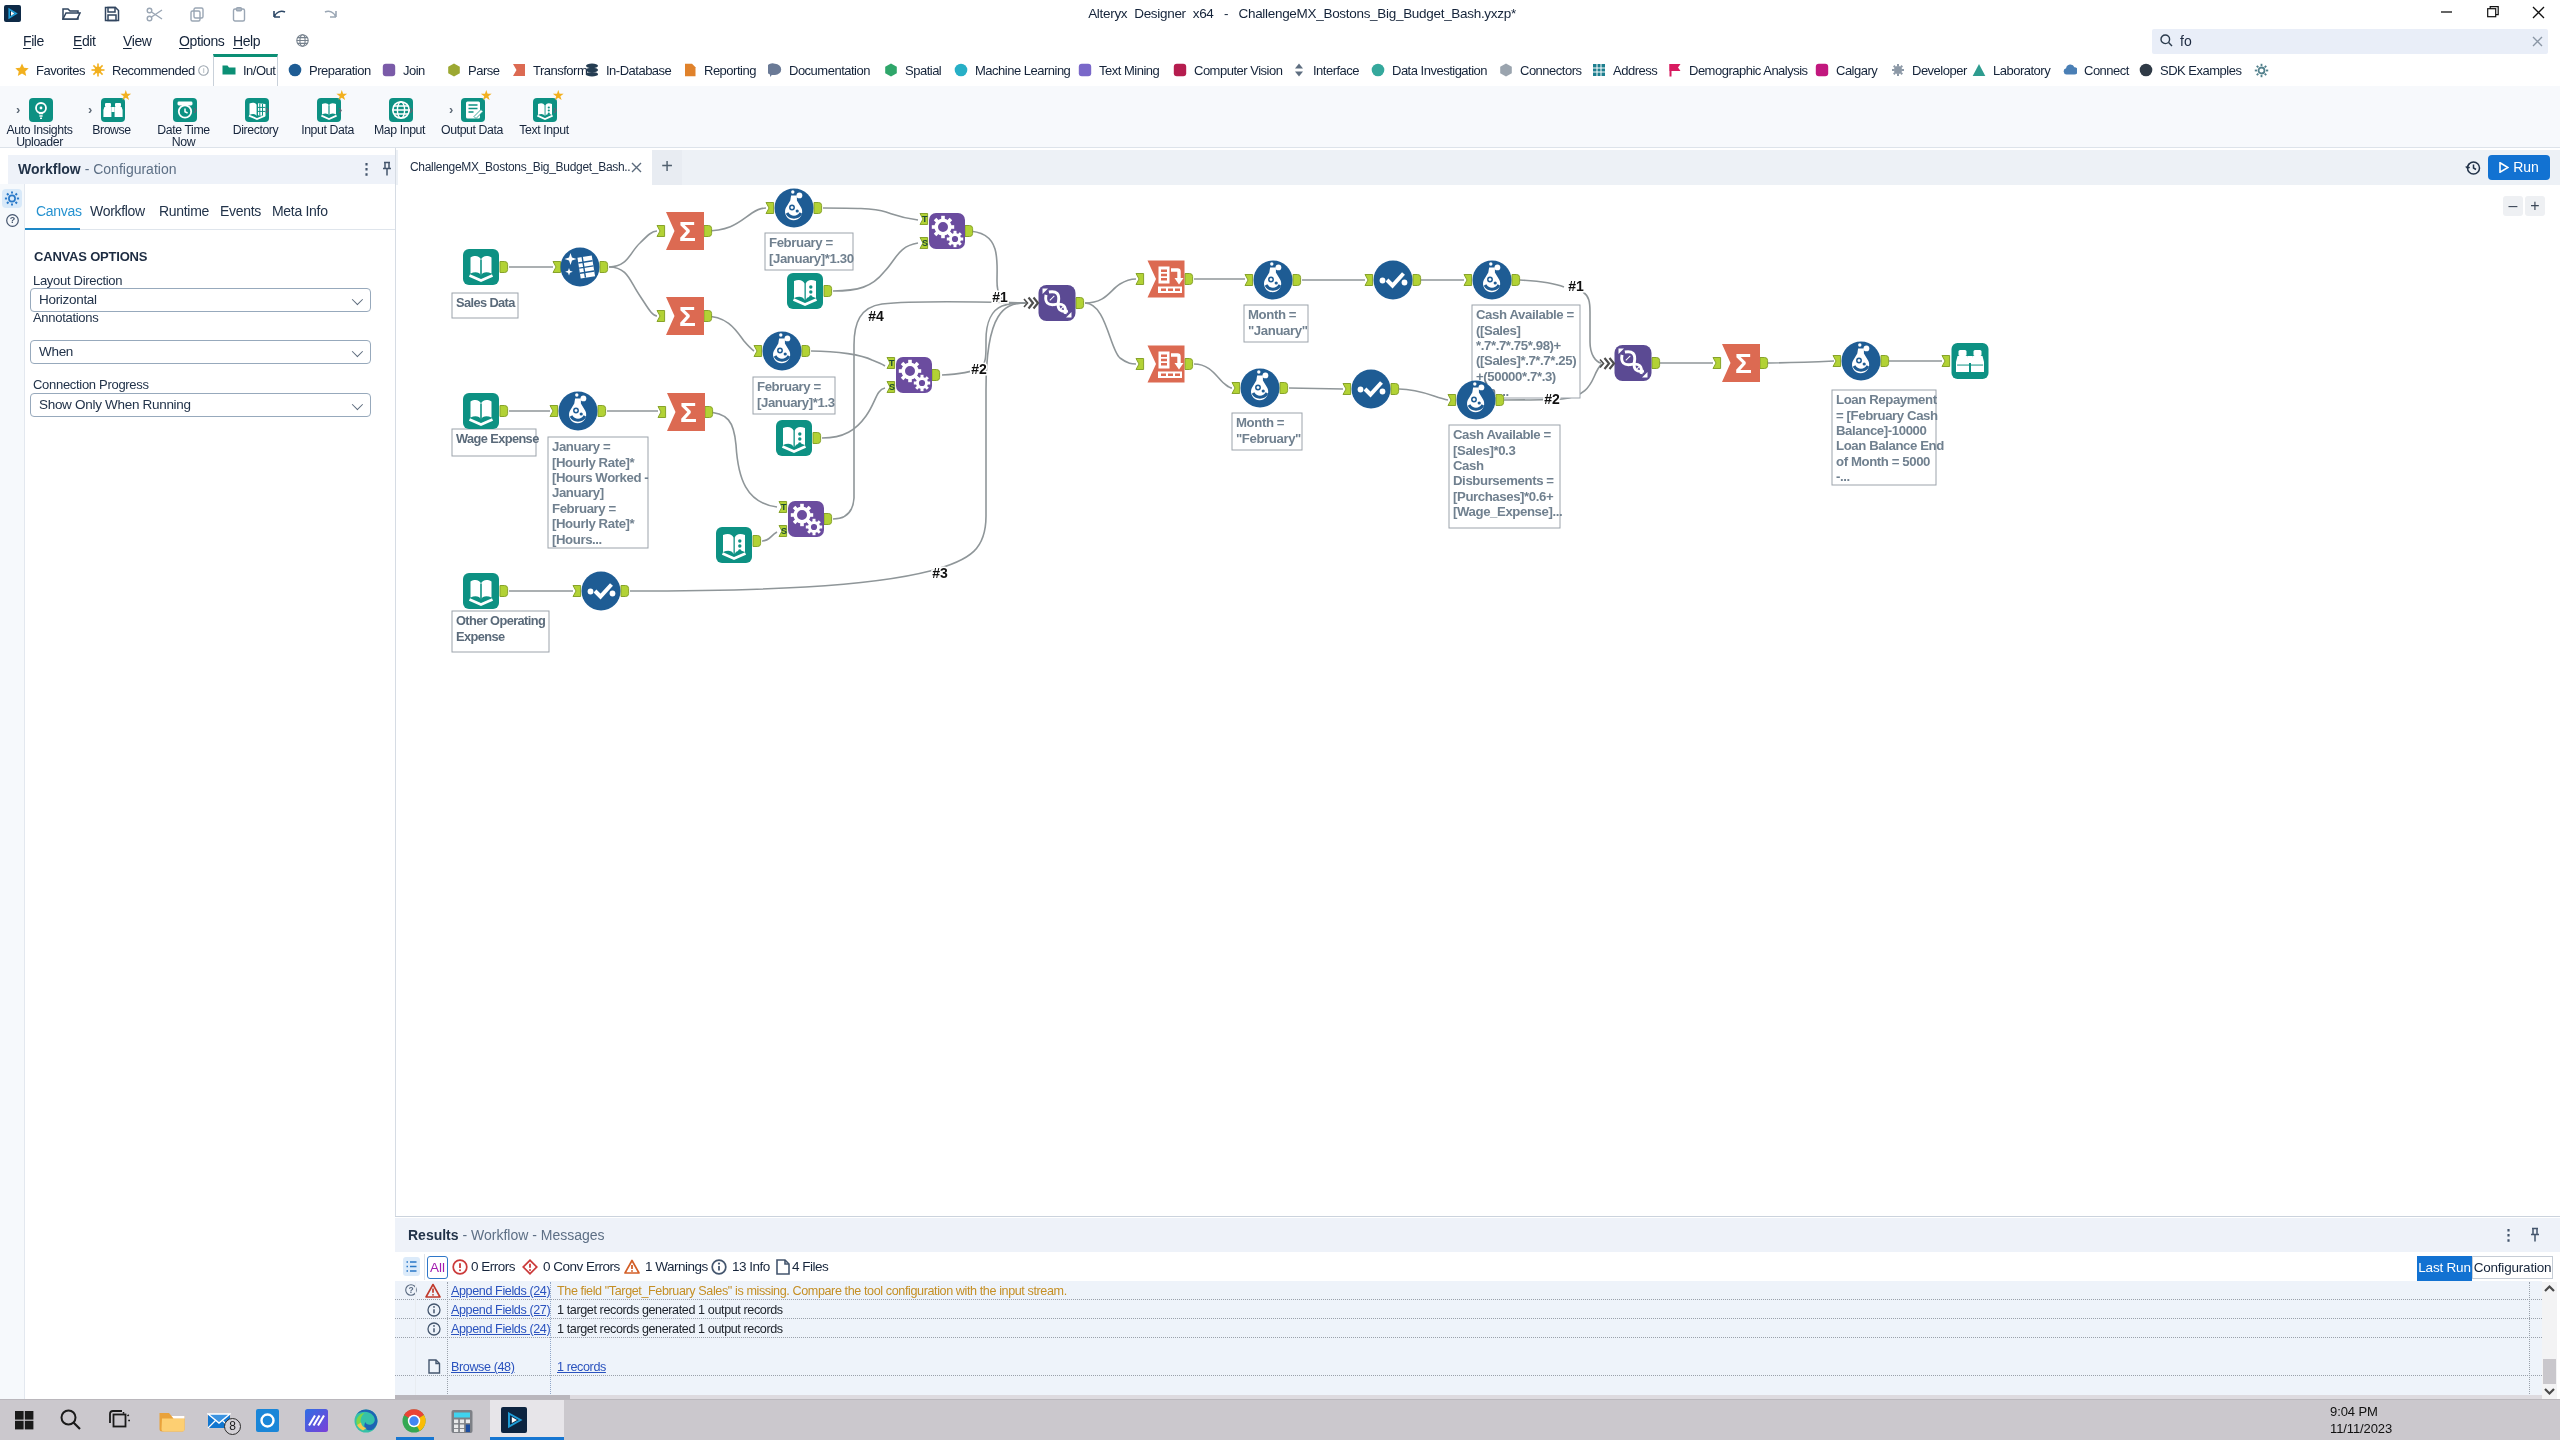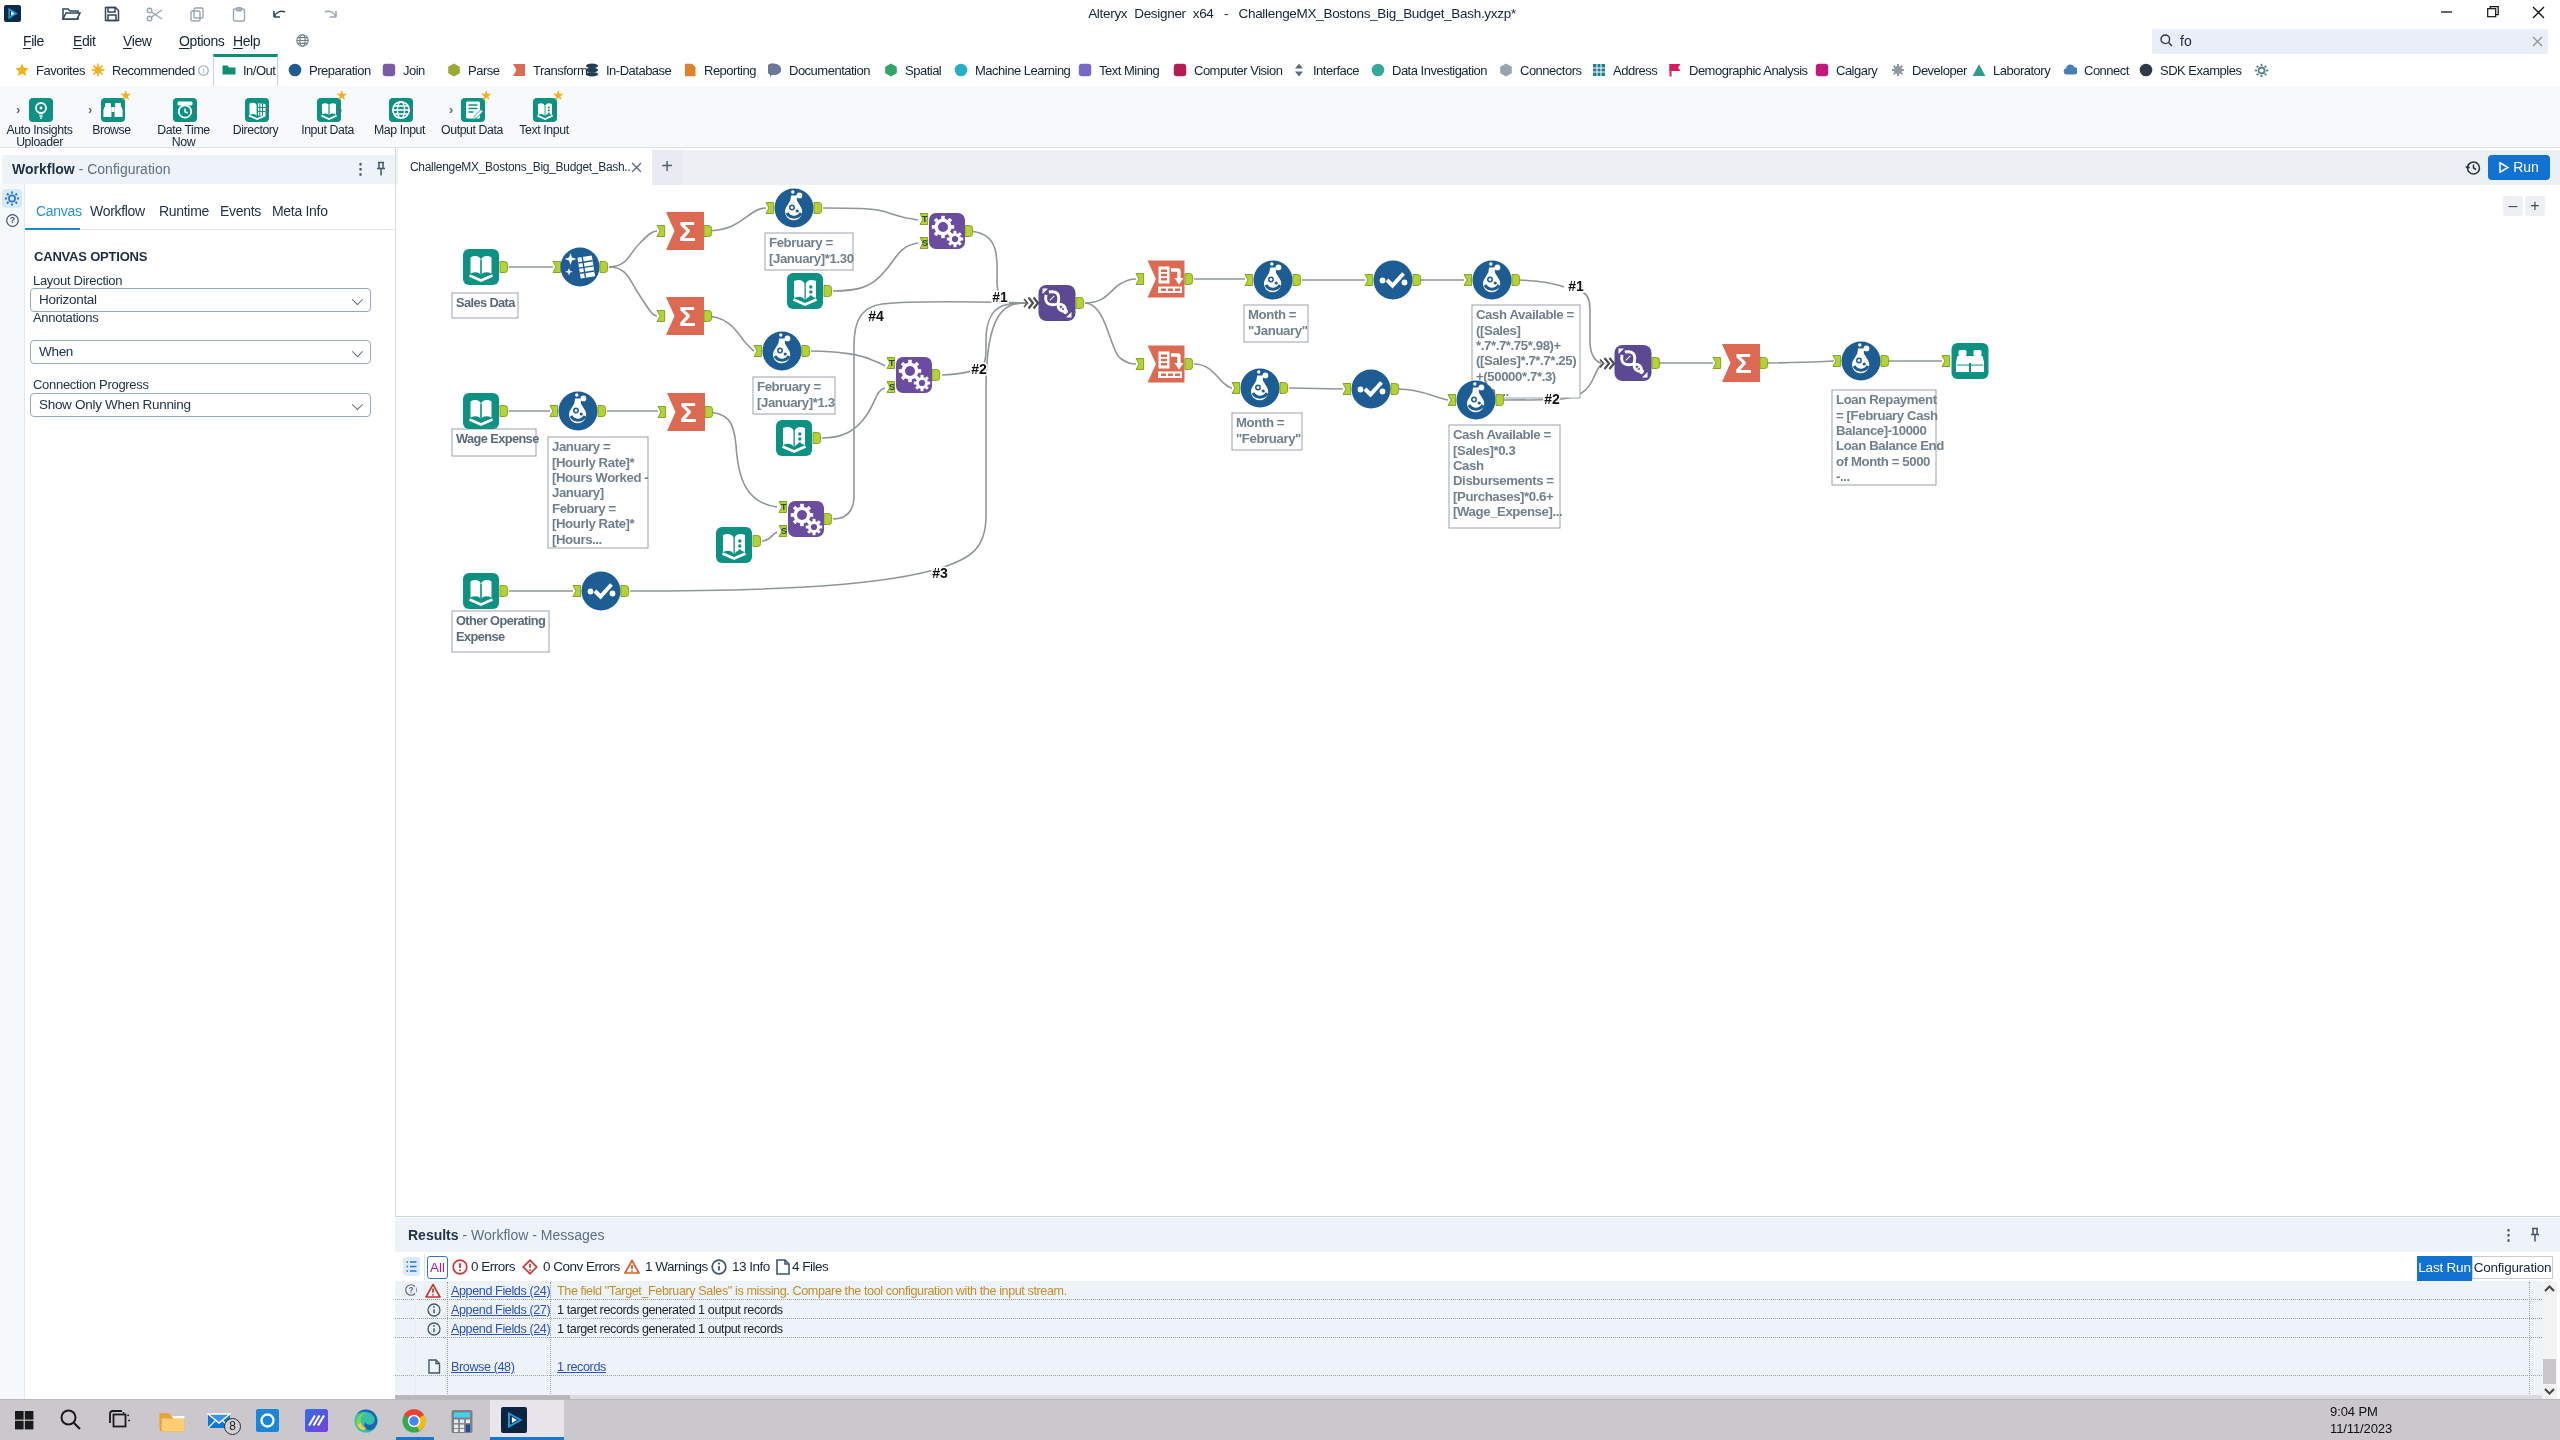--- a/index.html
+++ b/index.html
@@ -17,21 +17,21 @@
 .cat .ci{display:inline-block;vertical-align:-2px;margin-right:7px;}
 #inout-tab{position:absolute;left:213px;top:-2px;width:65px;height:34px;background:#fff;
  border:1px solid #c9d1da;border-bottom:none;border-top:3px solid #0b8f75;}
 #palette{position:absolute;left:0;top:86px;width:2560px;height:62px;background:#f7f9fc;
  border-bottom:1px solid #dde3ea;}
 .ptool{position:absolute;text-align:center;font-size:12.3px;color:#16253c;line-height:12.3px;letter-spacing:-0.4px;}
 .pico{position:relative;margin:0 auto 3px auto;width:24px;height:24px;}
 .chev{position:absolute;top:16px;font-size:13px;color:#5c6875;font-weight:700;}
 .star{position:absolute;color:#f2b01e;font-size:14px;}
 #leftpanel{position:absolute;left:0;top:148px;width:395px;height:1251px;background:#fff;}
-#lp-head{position:absolute;left:2px;top:7px;width:395px;height:29px;background:#eef2f9;}
+#lp-head{position:absolute;left:8px;top:7px;width:395px;height:29px;background:#eef2f9;}
 #lp-side{position:absolute;left:0;top:36px;width:25px;height:1215px;background:#f6f9fc;border-right:1px solid #e3e8ef;}
 .dd{position:absolute;left:30px;width:341px;height:24px;border:1px solid #97a9bc;border-radius:4px;
  background:#fff;font-size:13.5px;color:#22334a;line-height:22px;padding-left:8px;letter-spacing:-0.3px;}
 .dd:after{content:"";position:absolute;right:10px;top:8px;width:7px;height:7px;
  border-right:1.8px solid #5b6a7c;border-bottom:1.8px solid #5b6a7c;transform:rotate(45deg) translateY(-2px);}
 .lbl{position:absolute;left:33px;font-size:13px;color:#22334a;letter-spacing:-0.3px;line-height:13px;}
 #canvasbar{position:absolute;left:396px;top:150px;width:2164px;height:35px;background:#edf1f6;}
 #canvastab{position:absolute;left:2px;top:0;width:254px;height:35px;background:#fff;
  font-size:12px;color:#1d2c42;line-height:35px;padding-left:12px;letter-spacing:-0.3px;white-space:nowrap;}
 #runbtn{position:absolute;left:2092px;top:5px;width:62px;height:25px;background:#1272d2;border-radius:4px;

